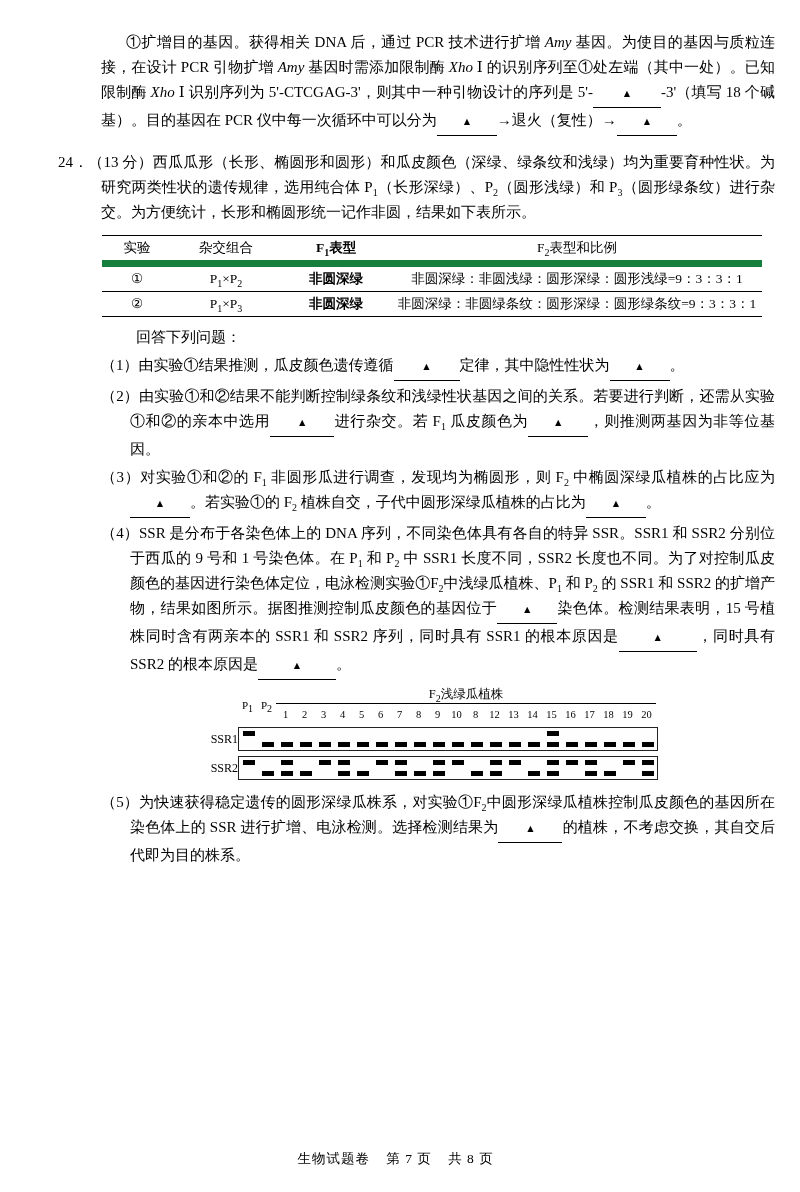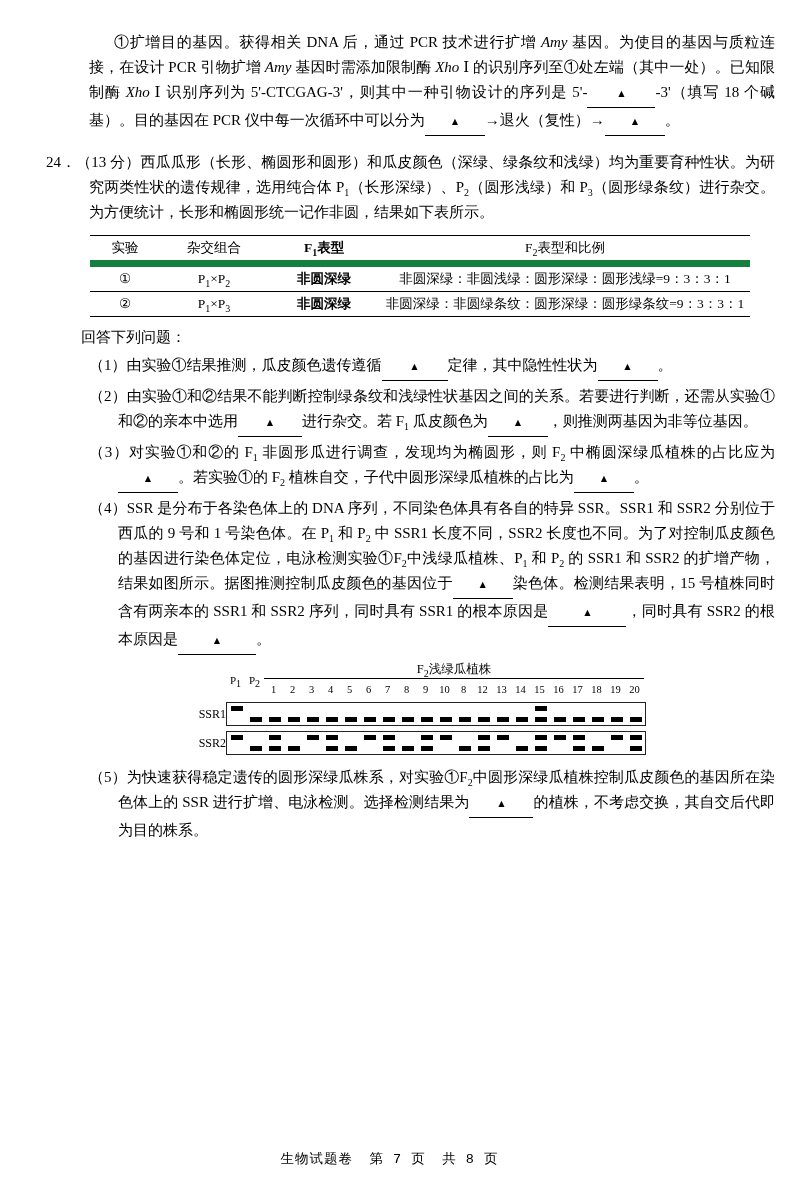--- a/index.html
+++ b/index.html
@@ -1,25 +1,25 @@
 <!DOCTYPE html>
 <html><head>
 <meta charset="utf-8">
 <style>
   html,body{margin:0;padding:0;background:#e8e8e8;}
   body{width:800px;height:1192px;}
   .page{
     box-sizing:border-box;width:800px;height:1192px;background:#ffffff;color:#000;
     font-family:"Liberation Serif","DejaVu Serif",serif;font-size:15px;
-    padding:30px 25px 24px 4px;display:flex;flex-direction:column;overflow:hidden;
+    padding:30px 25px 24px 16px;display:flex;flex-direction:column;overflow:hidden;
   }
   .para{margin:0 0 3px 0;line-height:25px;text-align:justify;}
   .q23 .item{margin:0 0 10px 85px;text-indent:25px;}
   .q24-intro{margin:4px 0 6px 42px;padding-left:43px;text-indent:-43px;}
-  .prompt{margin-left:77px;}
+  .prompt{margin-left:120px;}
   .part{margin:0 0 3px 85px;padding-left:29px;text-indent:-29px;}
   i{font-style:italic;}
   sub{font-size:10px;line-height:0;}
   .blank{
     display:inline-block;border-bottom:1px solid #000;text-align:center;
     font-size:10.5px;text-indent:0;padding-bottom:1px;color:#000;
   }
   
   .cross-table{
     border-collapse:collapse;margin:10px 0 8px 86px;width:660px;
@@ -44,21 +44,21 @@
   .gel-lanehead .lane-parent{position:relative;top:-10px;font-size:11px;}
   .gel-row{display:flex;align-items:center;margin-top:5px;text-align:right;}
   .gel-rowlabel{width:42px;flex:none;font-size:12px;}
   .gel-strip{display:flex;border:1px solid #222;height:22px;background:#fefefe;}
   .gel-cell{position:relative;width:19px;height:100%;flex:none;}
   .band{position:absolute;left:50%;transform:translateX(-50%);width:12px;height:5px;background:#000;}
   .band.top{top:3px;}
   .band.bottom{bottom:3px;}
   
   .footer{margin-top:auto;text-align:center;font-size:13.5px;letter-spacing:1px;}
-  .footer span{margin:0 6px;font-family:Liberation Mono, monospace;}
+  .footer span{margin:0 6px;}
 </style>
 </head>
 <body>
 
 <div class="page">
 
   <section class="q23">
     <p class="para item">①扩增目的基因。获得相关 DNA 后，通过 PCR 技术进行扩增 <i>Amy</i> 基因。为使目的基因与质粒连接，在设计 PCR 引物扩增 <i>Amy</i> 基因时需添加限制酶 <i>Xho</i> Ⅰ 的识别序列至①处左端（其中一处）。已知限制酶 <i>Xho</i> Ⅰ 识别序列为 5'-CTCGAG-3'，则其中一种引物设计的序列是 5'-<span class="blank" style="width: 68px;">▲</span>-3'（填写 18 个碱基）。目的基因在 PCR 仪中每一次循环中可以分为<span class="blank" style="width: 60px;">▲</span>→退火（复性）→<span class="blank" style="width: 60px;">▲</span>。</p>
   </section>
 

